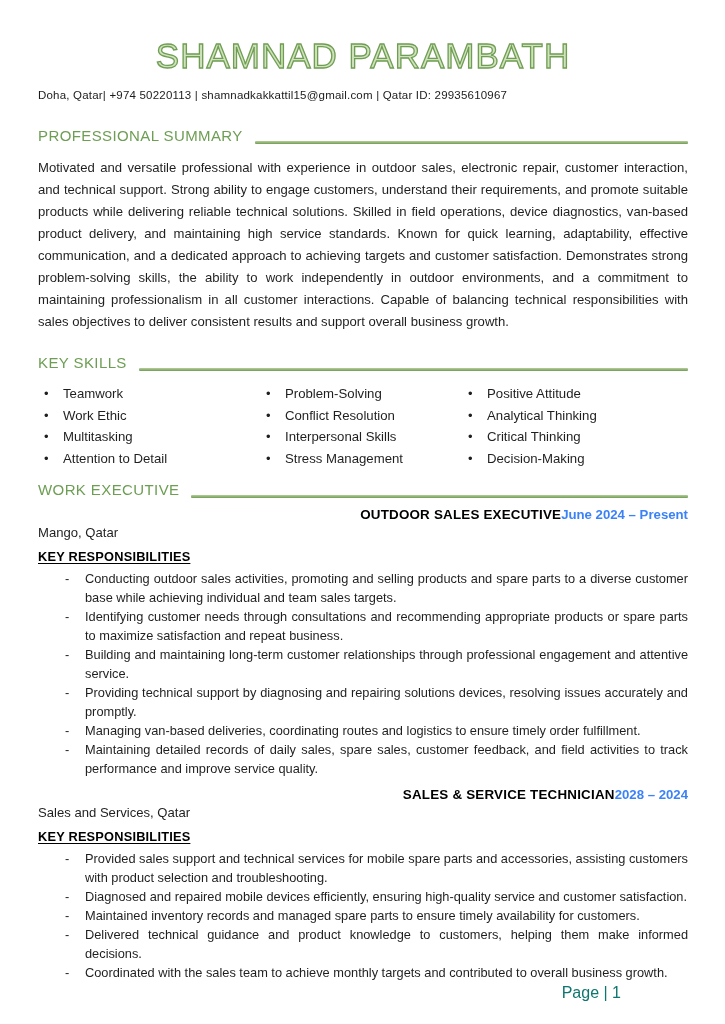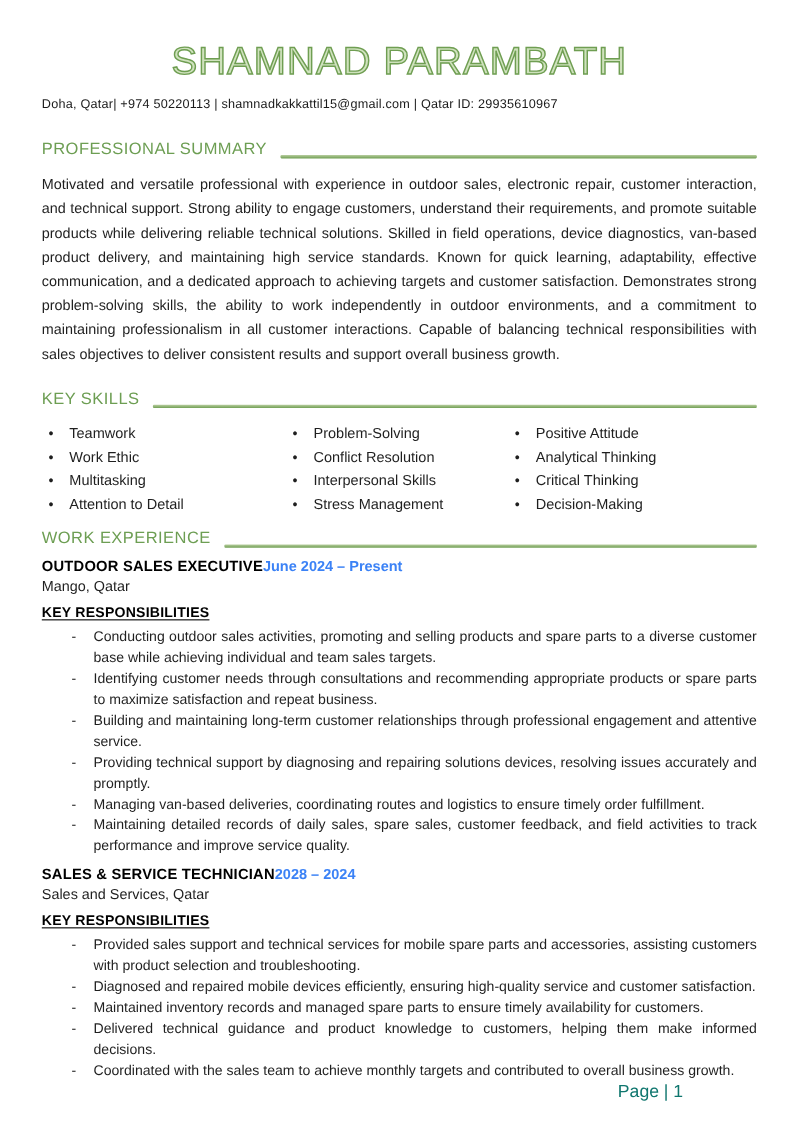--- a/index.html
+++ b/index.html
@@ -85,21 +85,21 @@
     left: 2px;
     top: 0;
     font-size: 13px;
   }
 
   
   .sec-experience { margin-top: 12px; }
   .job { margin-top: 9px; }
   .job-row {
     display: flex;
-    justify-content: flex-start;
+    justify-content: flex-end;
     align-items: baseline;
   }
   .job-role {
     font-size: 13.4px;
     font-weight: 700;
     color: #000;
     letter-spacing: 0.2px;
   }
   .job-dates {
     font-size: 13.2px;
@@ -184,21 +184,21 @@
         <li>Positive Attitude</li>
         <li>Analytical Thinking</li>
         <li>Critical Thinking</li>
         <li>Decision-Making</li>
       </ul>
     </div>
   </section>
 
   <section class="sec-experience">
     <div class="sec-head">
-      <h2>WORK EXPERIENCE</h2>
+      <h2>WORK EXECUTIVE</h2>
       <div class="rule"></div>
     </div>
 
     <article class="job">
       <div class="job-row">
         <h3 class="job-role">OUTDOOR SALES EXECUTIVE</h3>
         <span class="job-dates">June 2024 – Present</span>
       </div>
       <div class="job-company">Mango, Qatar</div>
       <div class="resp-title">KEY RESPONSIBILITIES</div>

